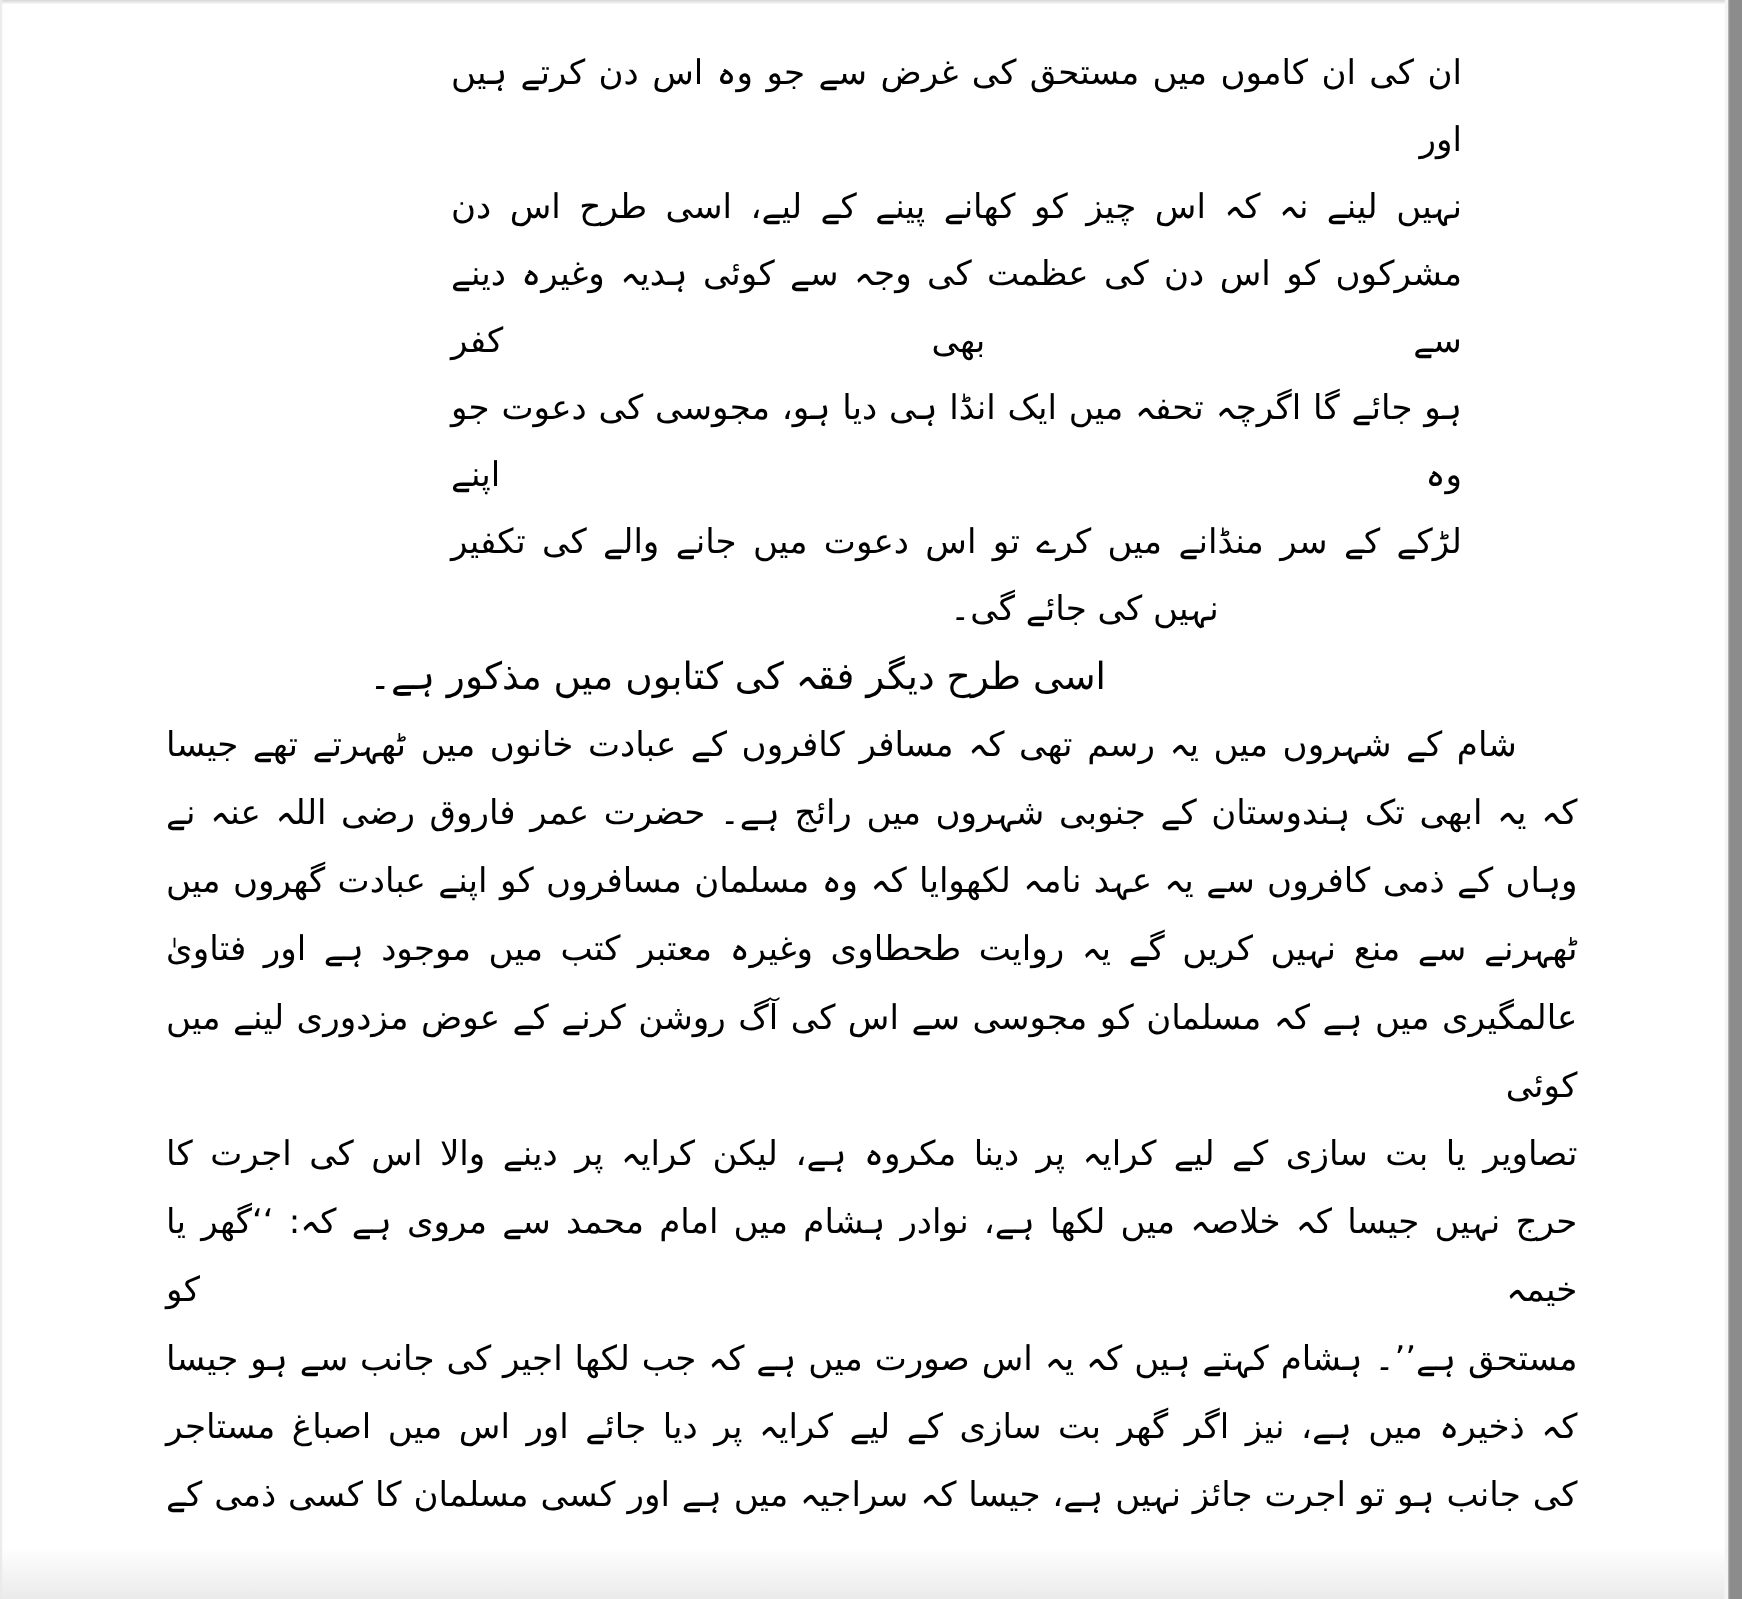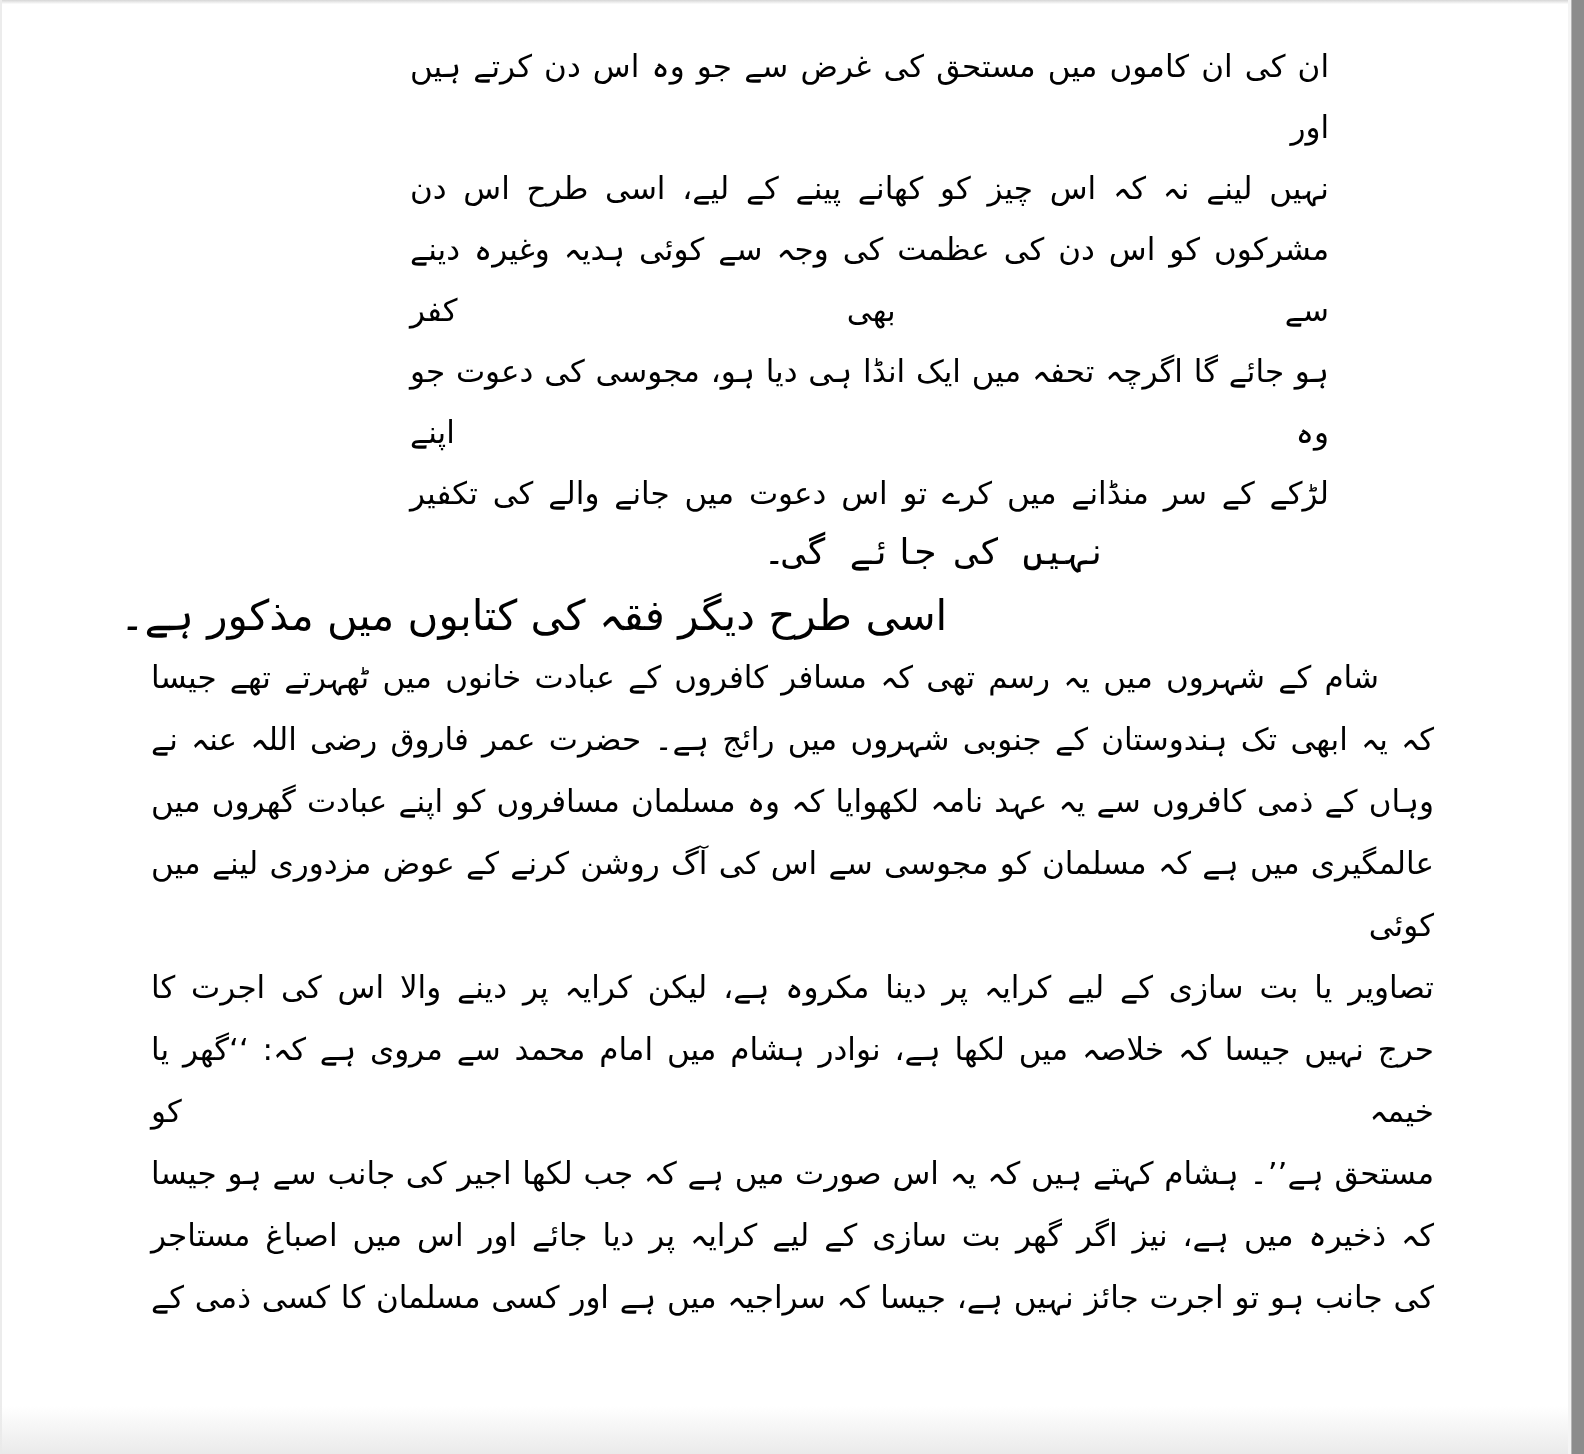--- a/index.html
+++ b/index.html
@@ -41,33 +41,32 @@
   .qblock {
     margin: 36px 239px 0 410px;
     font-size: 31px;
     line-height: 61px;
   }
   .qblock .uline {
     text-align: justify;
     text-align-last: justify;
   }
   .q-last {
-    font-size: 36px;
+    font-size: 31px;
     line-height: 61px;
     margin: 0 239px 0 410px;
     text-align: right;
     padding-right: 221px;
-    font-family: Liberation Mono, monospace;
   }
   
   .note-line {
-    font-size: 42px;
+    font-size: 34px;
     line-height: 61px;
     margin: 0 134px 0 120px;
-    text-align: left;
+    text-align: center;
     padding-right: 213px;
   }
   
   .body-par {
     margin: 0 134px 0 120px;
     font-size: 31px;
     line-height: 62px;
   }
   .body-par .uline {
     text-align: justify;
@@ -99,20 +98,21 @@
 
     <div class="q-last">نہیں کی جائے گی۔</div>
 
     <div class="note-line">اسی طرح دیگر فقہ کی کتابوں میں مذکور ہے۔</div>
 
     <div class="body-par">
       <div class="uline first-indent">شام کے شہروں میں یہ رسم تھی کہ مسافر کافروں کے عبادت خانوں میں ٹھہرتے تھے جیسا</div>
       <div>
           <div class="uline">کہ یہ ابھی تک ہندوستان کے جنوبی شہروں میں رائج ہے۔ حضرت عمر فاروق رضی اللہ عنہ نے</div>
           <div class="uline">وہاں کے ذمی کافروں سے یہ عہد نامہ لکھوایا کہ وہ مسلمان مسافروں کو اپنے عبادت گھروں میں</div>
+          <div class="uline">ٹھہرنے سے منع نہیں کریں گے یہ روایت طحطاوی وغیرہ معتبر کتب میں موجود ہے اور فتاویٰ</div>
           <div class="uline">عالمگیری میں ہے کہ مسلمان کو مجوسی سے اس کی آگ روشن کرنے کے عوض مزدوری لینے میں کوئی</div>
           <div class="uline">تصاویر یا بت سازی کے لیے کرایہ پر دینا مکروہ ہے، لیکن کرایہ پر دینے والا اس کی اجرت کا</div>
           <div class="uline">حرج نہیں جیسا کہ خلاصہ میں لکھا ہے، نوادر ہشام میں امام محمد سے مروی ہے کہ: ‘‘گھر یا خیمہ کو</div>
           <div class="uline">مستحق ہے’’۔ ہشام کہتے ہیں کہ یہ اس صورت میں ہے کہ جب لکھا اجیر کی جانب سے ہو جیسا</div>
           <div class="uline">کہ ذخیرہ میں ہے، نیز اگر گھر بت سازی کے لیے کرایہ پر دیا جائے اور اس میں اصباغ مستاجر</div>
           <div class="uline">کی جانب ہو تو اجرت جائز نہیں ہے، جیسا کہ سراجیہ میں ہے اور کسی مسلمان کا کسی ذمی کے</div>
         </div>
 
     </div>
 

